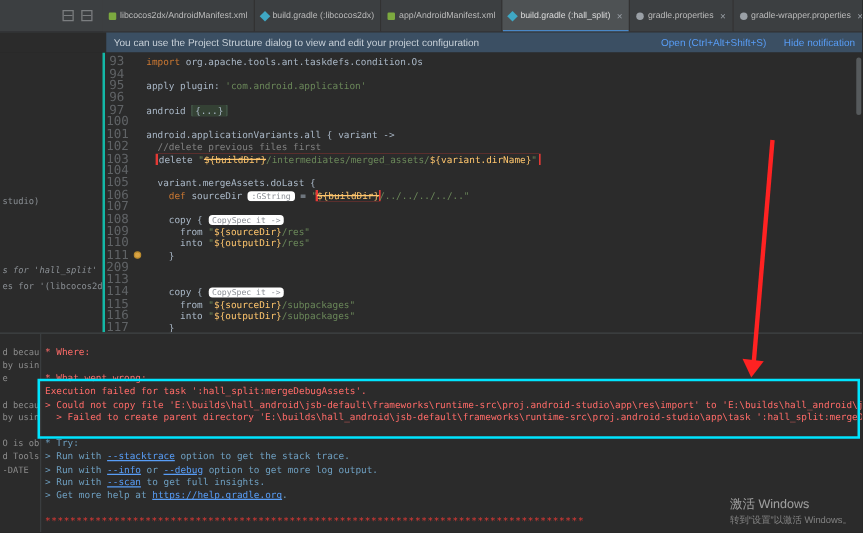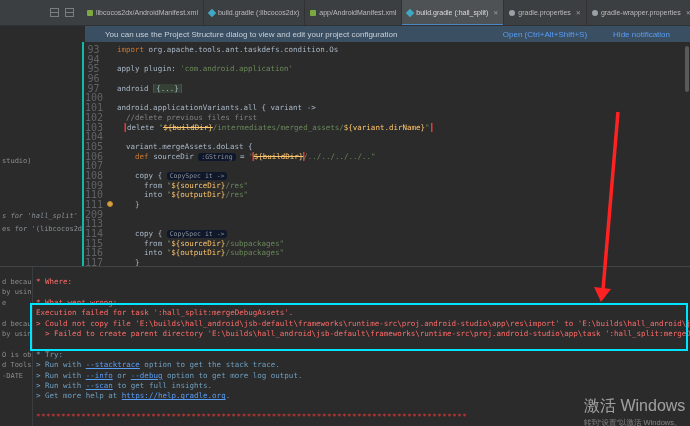--- a/index.html
+++ b/index.html
@@ -13,41 +13,41 @@
   .tabs{display:flex;height:26px;align-items:stretch;flex:1;overflow:hidden}
   .tab{display:flex;align-items:center;gap:3px;padding:0 5px;font-size:7px;color:#bbbbbb;background:#3c3f41;border-right:1px solid #323232;white-space:nowrap;flex:none}
   .tab.active{background:#4e5254;color:#dcdcdc;box-shadow:inset 0 -2px 0 #4a88c7}
   .ticon{width:6px;height:6px;display:inline-block;flex:none}
   .ticon.manifest{background:#7ca93f;border-radius:1px}
   .ticon.gradle{background:#3fa8c4;transform:rotate(45deg)}
   .ticon.properties{background:#9aa0a6;border-radius:50%}
   .tclose{color:#9aa0a6;font-size:6px;margin-left:2px}
 
   
-  .notif{position:absolute;left:85px;top:26px;width:605px;height:16px;background:#3b4f63;display:flex;align-items:center;font-size:8px;color:#c7d0d8;padding:0 20px}
-  .notif-links{margin-left:auto;display:flex;gap:26px}
+  .notif{position:absolute;left:85px;top:26px;width:605px;height:16px;background:#3b4f63;display:flex;align-items:center;font-size:8px;color:#c7d0d8;padding:0 6px}
+  .notif-links{margin-left:auto;display:flex;gap:14px}
   .notif-link{color:#589df6;cursor:pointer;text-decoration:none}
 
   
   .editor{position:absolute;left:0;top:42px;width:690px;height:224px;background:#2b2b2b;overflow:hidden}
   .estrip{position:absolute;left:0;top:0;width:84px;height:224px;border-right:2px solid #14b8a6;background:#2b2b2b;overflow:hidden}
   .efrag{position:absolute;left:2px;font-size:7px;color:#8a8f94;font-family:"DejaVu Sans Mono",monospace;white-space:nowrap}
   .elines{position:absolute;left:85px;top:3px;width:604px}
   .eline{display:flex;height:9.7px;line-height:9.7px;font-family:"DejaVu Sans Mono",monospace;font-size:7.5px;white-space:pre}
   .lnum{width:20px;text-align:center;color:#606366;flex:none;padding-right:3px;font-size:10px}
   .islot{width:12px;flex:none;position:relative}
   .bulb{position:absolute;left:2px;top:1px;width:6px;height:6px;border-radius:50%;background:#d9a343;border:1px solid #b98a2e}
   .ecode{flex:1;overflow:hidden;color:#a9b7c6}
   .tk-kw{color:#cc7832}
   .tk-plain{color:#a9b7c6}
   .tk-str{color:#6a8759}
   .tk-interp{color:#ffc66d}
   .tk-comment{color:#808080}
   .tk-fold{background:#344134;color:#a9b7c6;border:1px solid #44584a;border-radius:2px;padding:0 2px}
-  .tk-hint{background:#0f172a;color:#8c9096;border-radius:3px;padding:0 3px;font-size:6.5px}
+  .tk-hint{background:#ffffff;color:#8c9096;border-radius:3px;padding:0 3px;font-size:6.5px}
   .tk-strike{text-decoration:line-through}
   .tk-redbox{box-shadow:0 0 0 1.5px #e53935}
   .boxwrap{box-shadow:0 0 0 1.5px #e53935;padding:0 1px}
   .escroll{position:absolute;right:1px;top:4px;width:4px;height:46px;background:#565a5c;border-radius:2px}
 
   
   .console{position:absolute;left:0;top:266px;width:690px;height:160px;background:#2b2b2b;border-top:1px solid #404446;overflow:hidden}
   .cstrip{position:absolute;left:0;top:0;width:33px;height:160px;border-right:1px solid #3a3d3f;overflow:hidden;padding-top:10px}
   .cfrag{font-size:7px;color:#8c8c8c;font-family:"DejaVu Sans Mono",monospace;height:10.4px;line-height:10.4px;white-space:nowrap;padding-left:2px;overflow:hidden}
   .clines{position:absolute;left:36px;top:10px;width:654px}
@@ -57,21 +57,21 @@
   .c-blue{color:#6e9fc0}
   .c-link{color:#589df6;text-decoration:underline}
   .c-stars{color:#e53935;letter-spacing:.5px}
 
   
   .cyanbox{position:absolute;left:30px;top:303px;width:658px;height:48px;border:2px solid #00e5ff;pointer-events:none;z-index:8}
   .arrow{position:absolute;left:0;top:0;width:690px;height:426px;pointer-events:none;z-index:9}
 
   
   .watermark{position:absolute;left:584px;top:396px;color:rgba(255,255,255,.55);z-index:10;pointer-events:none}
-  .wm1{font-size:16px}
+  .wm1{font-size:10px}
   .wm2{font-size:7.5px;color:rgba(255,255,255,.4);margin-top:1px}
 </style>
 </head>
 <body>
 
 <div class="app">
 
   <div class="tabbar">
     <div class="tabbar-icons">
       <span class="tbicon"></span>

